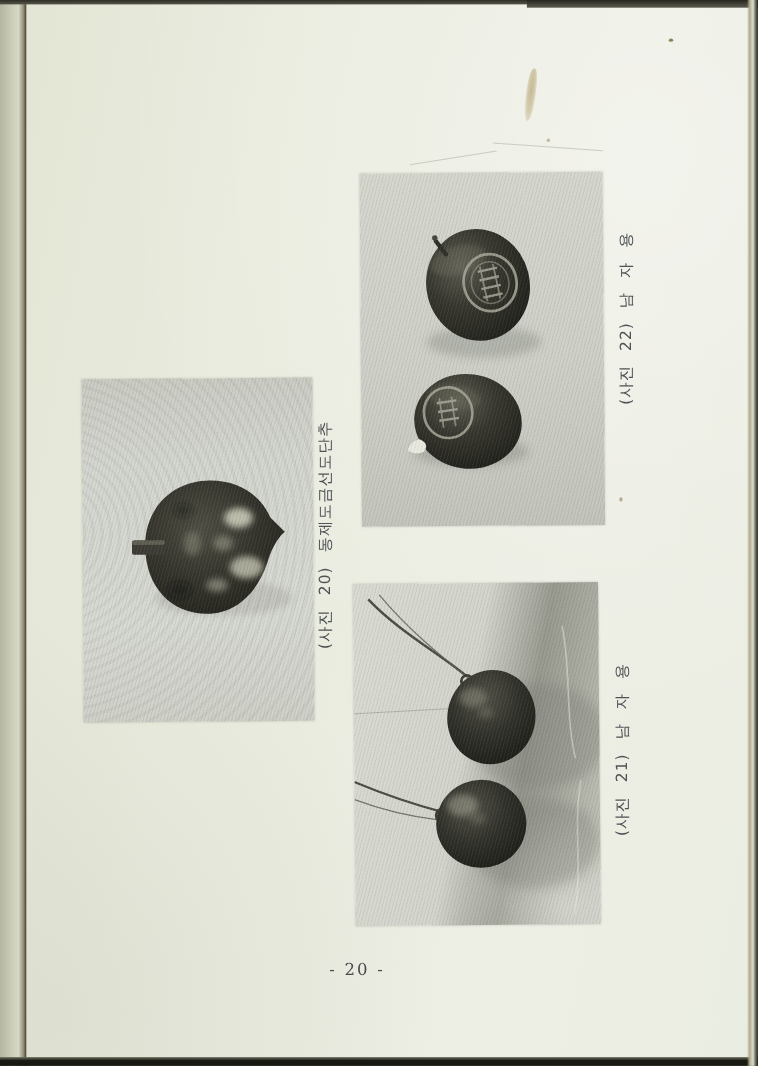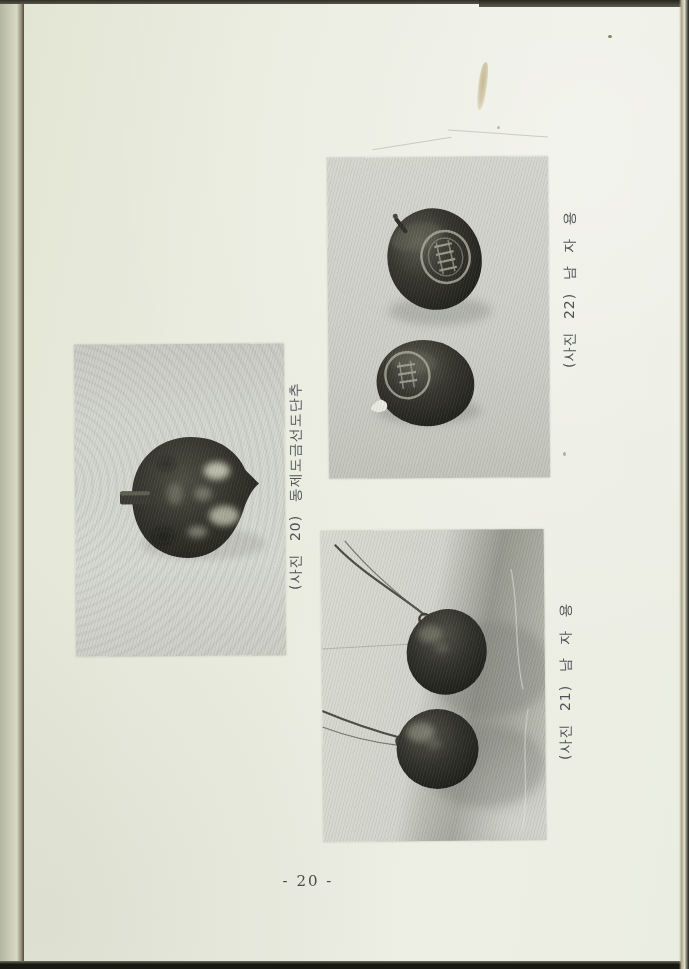--- a/index.html
+++ b/index.html
@@ -34,21 +34,21 @@
     background:
       radial-gradient(60% 40% at 85% 95%, rgba(235,236,230,0.55), rgba(235,236,230,0) 70%),
       linear-gradient(100deg,#d8dad2 0%,#d2d4cc 45%,#96988e 66%,#abada3 82%,#c4c6bc 100%);}
   
   .vcap{position:absolute;color:#4f5356;font-size:14px;letter-spacing:1px;white-space:nowrap;
     text-align:center;transform:rotate(-90deg);transform-origin:center;word-spacing:7px;}
   .cap-20{left:204px;top:489px;width:184px;}
   .cap-22{left:495px;top:284px;width:150px;}
   .cap-21{left:491px;top:676px;width:150px;}
   
-  .page-num{position:absolute;left:266px;top:872px;width:84px;text-align:center;
+  .page-num{position:absolute;left:266px;top:872px;width:84px;text-align:right;
     font-family:"DejaVu Serif",serif;font-size:15px;letter-spacing:2px;color:#474b4d;}
   
   .stain{position:absolute;left:478px;top:62px;width:9px;height:48px;border-radius:50% 40% 50% 45%;
     transform:rotate(7deg);opacity:.6;
     background:radial-gradient(60% 80% at 50% 40%, #a9945f 0%, #c2b287 55%, rgba(194,178,135,0) 100%);}
   .speck{position:absolute;border-radius:50%;background:#8d815c;}
   .speck-a{left:608px;top:35px;width:4px;height:3px;}
   .speck-b{left:497px;top:126px;width:3px;height:3px;opacity:.5;}
   .speck-c{left:563px;top:452px;width:3px;height:4px;opacity:.6;}
   .crease{position:absolute;height:1px;background:#b6b8aa;opacity:.65;}

